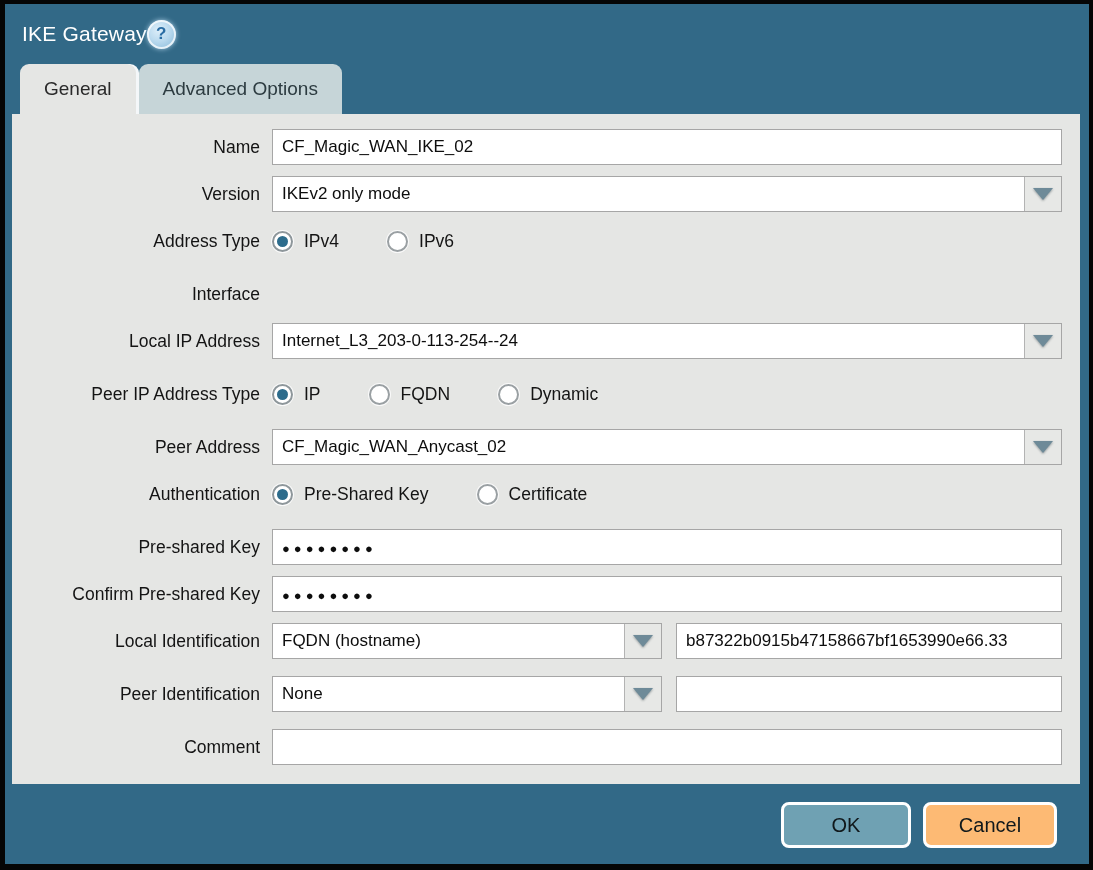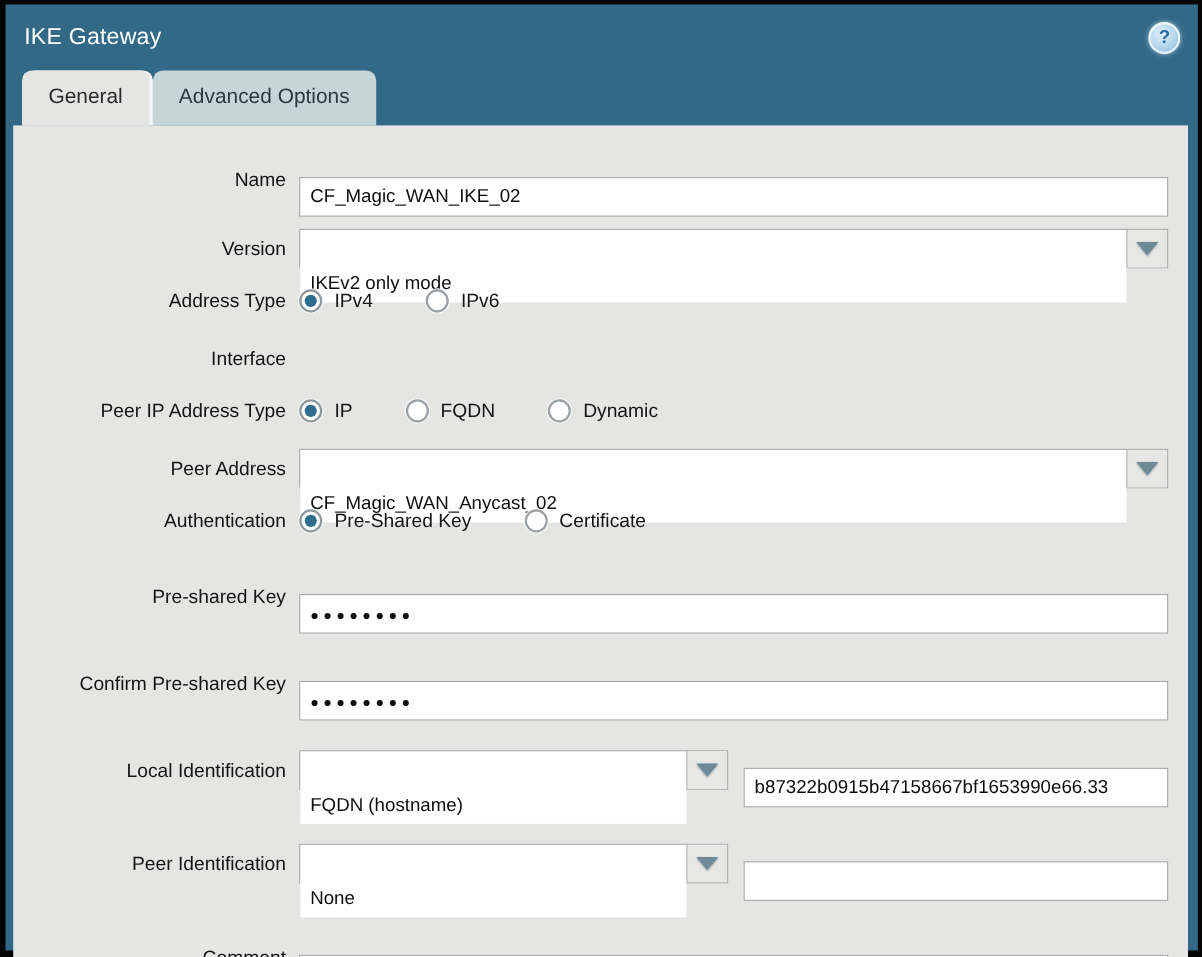--- a/index.html
+++ b/index.html
@@ -10,21 +10,21 @@
     position:relative;overflow:hidden;
   }
   .dialog{
     position:absolute;top:4px;left:5px;right:4px;bottom:6px;
     background:#326987;
     display:flex;flex-direction:column;
   }
   
   .titlebar{
     height:60px;flex:0 0 auto;
-    display:flex;align-items:center;justify-content:space-between;
+    display:flex;align-items:center;
     padding:0 16px 0 17px;
   }
   .title{color:#ffffff;font-size:21px;letter-spacing:.2px;}
   .help-btn{
     width:29px;height:29px;border-radius:50%;
     background:radial-gradient(circle at 40% 35%, #ddeef9 0%, #b9d9ee 45%, #7fb4d6 100%);
     box-shadow:0 0 5px rgba(200,230,250,.8), inset 0 0 0 2px rgba(255,255,255,.75);
     display:flex;align-items:center;justify-content:center;
     color:#2a6da4;font-size:17px;font-weight:bold;cursor:pointer;
   }
@@ -54,21 +54,21 @@
   .lbl{
     flex:0 0 248px;text-align:right;padding-right:12px;
     font-size:17.5px;color:#141414;white-space:nowrap;
   }
   .ctl{flex:1 1 auto;display:flex;align-items:center;min-width:0;}
   input.txt{
     width:100%;height:36px;box-sizing:border-box;
     border:1px solid #a6a6a6;background:#fff;
     font-family:"Liberation Sans","DejaVu Sans",sans-serif;
     font-size:17px;color:#0d0d0d;padding:0 9px;outline:none;
-    white-space:nowrap;overflow:hidden;margin-top:32px;
+    white-space:nowrap;overflow:hidden;
   }
   input.psk{font-size:13px;letter-spacing:4px;font-weight:bold;padding-top:3px;}
   .combo{
     display:flex;width:100%;height:36px;box-sizing:border-box;
     border:1px solid #a6a6a6;background:#fff;
   }
   .combo input.txt{border:none;height:34px;flex:1 1 auto;min-width:0;}
   .arrow-btn{
     flex:0 0 36px;background:#e7e8e6;border-left:1px solid #b3b3b3;
     display:flex;align-items:center;justify-content:center;cursor:pointer;
@@ -163,20 +163,31 @@
             <div class="radio-lbl">IPv6</div>
           </div>
         </div>
       </div>
     </div>
 
     <div class="row">
       <div class="lbl">Interface</div>
     </div>
 
+    <div class="row gap">
+      <div class="lbl">Local IP Address</div>
+      <div class="ctl">
+        <div class="combo">
+          <input class="txt" type="text" value="Internet_L3_203-0-113-254--24" style="">
+          <div class="arrow-btn">
+            <div class="tri"></div>
+          </div>
+        </div>
+      </div>
+    </div>
 
     <div class="row gap">
       <div class="lbl">Peer IP Address Type</div>
       <div class="ctl">
         <div class="radio-group">
           <div class="radio-opt">
             <div class="radio checked"></div>
             <div class="radio-lbl">IP</div>
           </div>
           <div class="radio-opt">

